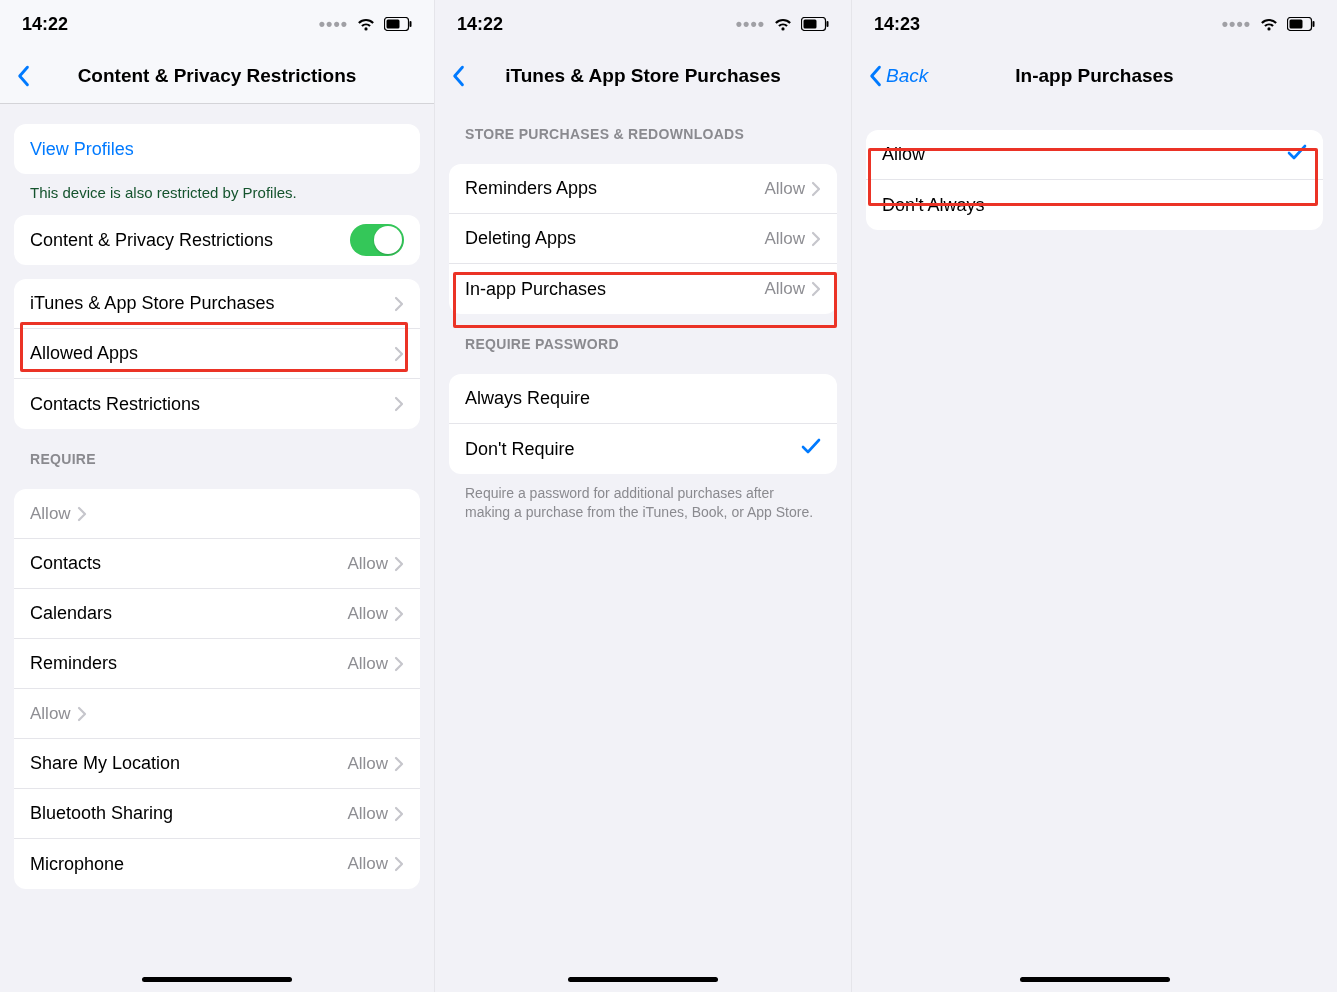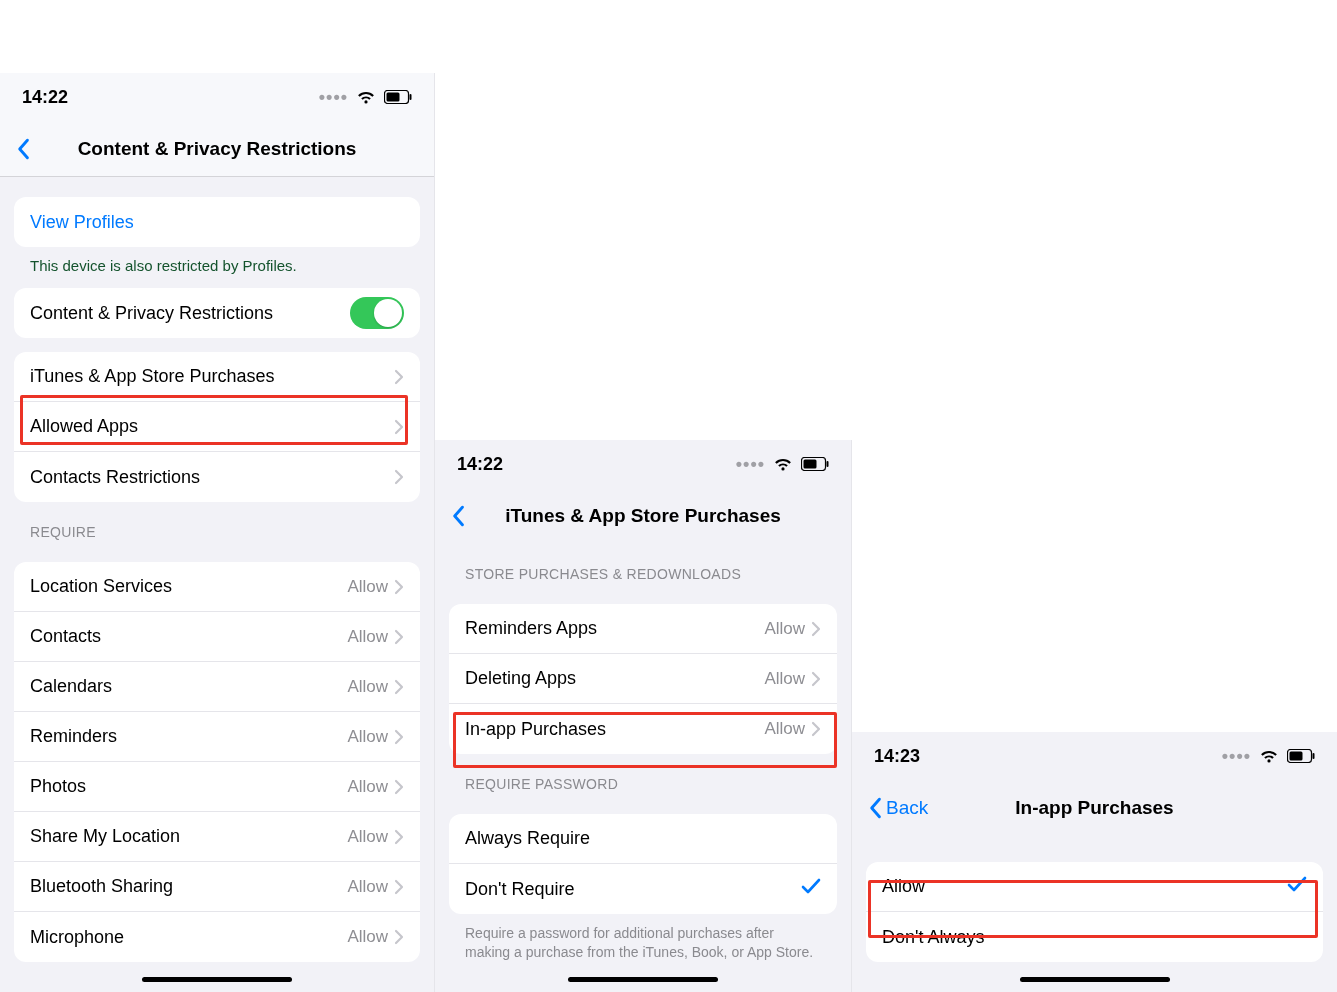--- a/index.html
+++ b/index.html
@@ -1,49 +1,49 @@
 <!DOCTYPE html>
 <html><head>
 <meta charset="utf-8">
 <style>
   * { box-sizing: border-box; margin: 0; padding: 0; }
   html, body { font-family: -apple-system, "Helvetica Neue", Arial, sans-serif; }
   body { background: #fff; }
-  .screens { display: flex; width: 1337px; height: 992px; background: #fff; align-items: flex-end; }
+  .screens { display: flex; width: 1337px; height: 992px; background: #fff; }
   .screen { position: relative; display: flex; flex-direction: column; background: #f2f2f7; border-right: 1px solid #e5e5ea; }
   .screen:last-child { border-right: none; }
   .s1 { width: 435px; }
   .s2 { width: 417px; }
   .s3 { width: 485px; }
 
   
   .statusbar { height: 48px; display: flex; align-items: center; justify-content: space-between; padding: 0 22px; font-weight: 600; font-size: 18px; color: #000; }
   .status-right { display: flex; align-items: center; gap: 8px; }
   .dots { color: #a0a0a5; letter-spacing: 1px; font-size: 18px; }
   .wifi svg, .battery svg { display: block; }
 
   
   .navbar { height: 56px; display: flex; align-items: center; position: relative; border-bottom: 1px solid #d4d4d8; padding: 0 10px; }
   .navbar.noborder { border-bottom: none; }
-  .nav-back { display: flex; align-items: center; color: #007aff; font-size: 19px; gap: 4px; padding: 4px 6px; z-index: 2; }
+  .nav-back { display: flex; align-items: center; color: #007aff; font-size: 19px; gap: 4px; padding: 4px 6px; z-index: 2; font-style: italic; }
   .nav-title { position: absolute; left: 0; right: 0; text-align: center; font-weight: 600; font-size: 19px; color: #000; pointer-events: none; }
   .chevron-left { width: 14px; height: 22px; }
 
   
   .content { flex: 1; overflow-y: auto; padding-bottom: 30px; }
   .group { margin: 14px 14px 0 14px; background: #fff; border-radius: 12px; overflow: hidden; }
   .row { display: flex; align-items: center; min-height: 50px; padding: 0 16px; font-size: 18px; border-bottom: 1px solid #e5e5ea; position: relative; }
   .row:last-child { border-bottom: none; }
   .row-label { flex: 1; color: #000; }
   .row-value { color: #8e8e93; font-size: 17px; margin-right: 6px; }
   .row.link .row-label { color: #007aff; }
   .chevron-right { color: #c6c6cc; }
   .chevron-right svg { display: block; }
   .check { color: #007aff; font-size: 22px; font-weight: 600; }
-  .section-header { padding: 22px 30px 8px 30px; font-size: 14px; color: #8a8a8f; letter-spacing: 0.3px; }
+  .section-header { padding: 22px 30px 8px 30px; font-size: 14px; color: #8a8a8f; letter-spacing: 0.3px; font-weight: bold; }
   .footer-note { padding: 10px 30px 0 30px; font-size: 14px; color: #8a8a8f; line-height: 1.35; }
   .note { padding: 10px 30px 0 30px; font-size: 15px; color: #14532d; }
 
   
   .toggle { width: 54px; height: 32px; border-radius: 16px; background: #34c759; position: relative; flex-shrink: 0; }
   .toggle .knob { width: 28px; height: 28px; border-radius: 50%; background: #fff; position: absolute; top: 2px; right: 2px; box-shadow: 0 1px 2px rgba(0,0,0,0.2); }
 
   
   .highlight { position: absolute; border: 3px solid #eb3326; pointer-events: none; }
   .hl-s1 { top: 322px; left: 20px; width: 388px; height: 50px; border-radius:2px;}
@@ -131,21 +131,20 @@
               <svg width="10" height="16" viewBox="0 0 10 16">
                 <path d="M2 2l6 6-6 6" stroke="#c6c6cc" stroke-width="2.2" fill="none" stroke-linecap="round" stroke-linejoin="round"></path>
               </svg>
             </span>
         </div>
       </div>
 
       <div class="section-header">REQUIRE</div>
       <div class="group" id="privacy-group">
           <div class="row">
-            <span class="row-label">Location Services</span>
             <span class="row-value">Allow</span>
             <span class="chevron-right">
               <svg width="10" height="16" viewBox="0 0 10 16">
                 <path d="M2 2l6 6-6 6" stroke="#c6c6cc" stroke-width="2.2" fill="none" stroke-linecap="round" stroke-linejoin="round"></path>
               </svg>
             </span>
           </div>
           <div class="row">
             <span class="row-label">Contacts</span>
             <span class="row-value">Allow</span>
@@ -167,21 +166,20 @@
           <div class="row">
             <span class="row-label">Reminders</span>
             <span class="row-value">Allow</span>
             <span class="chevron-right">
               <svg width="10" height="16" viewBox="0 0 10 16">
                 <path d="M2 2l6 6-6 6" stroke="#c6c6cc" stroke-width="2.2" fill="none" stroke-linecap="round" stroke-linejoin="round"></path>
               </svg>
             </span>
           </div>
           <div class="row">
-            <span class="row-label">Photos</span>
             <span class="row-value">Allow</span>
             <span class="chevron-right">
               <svg width="10" height="16" viewBox="0 0 10 16">
                 <path d="M2 2l6 6-6 6" stroke="#c6c6cc" stroke-width="2.2" fill="none" stroke-linecap="round" stroke-linejoin="round"></path>
               </svg>
             </span>
           </div>
           <div class="row">
             <span class="row-label">Share My Location</span>
             <span class="row-value">Allow</span>

